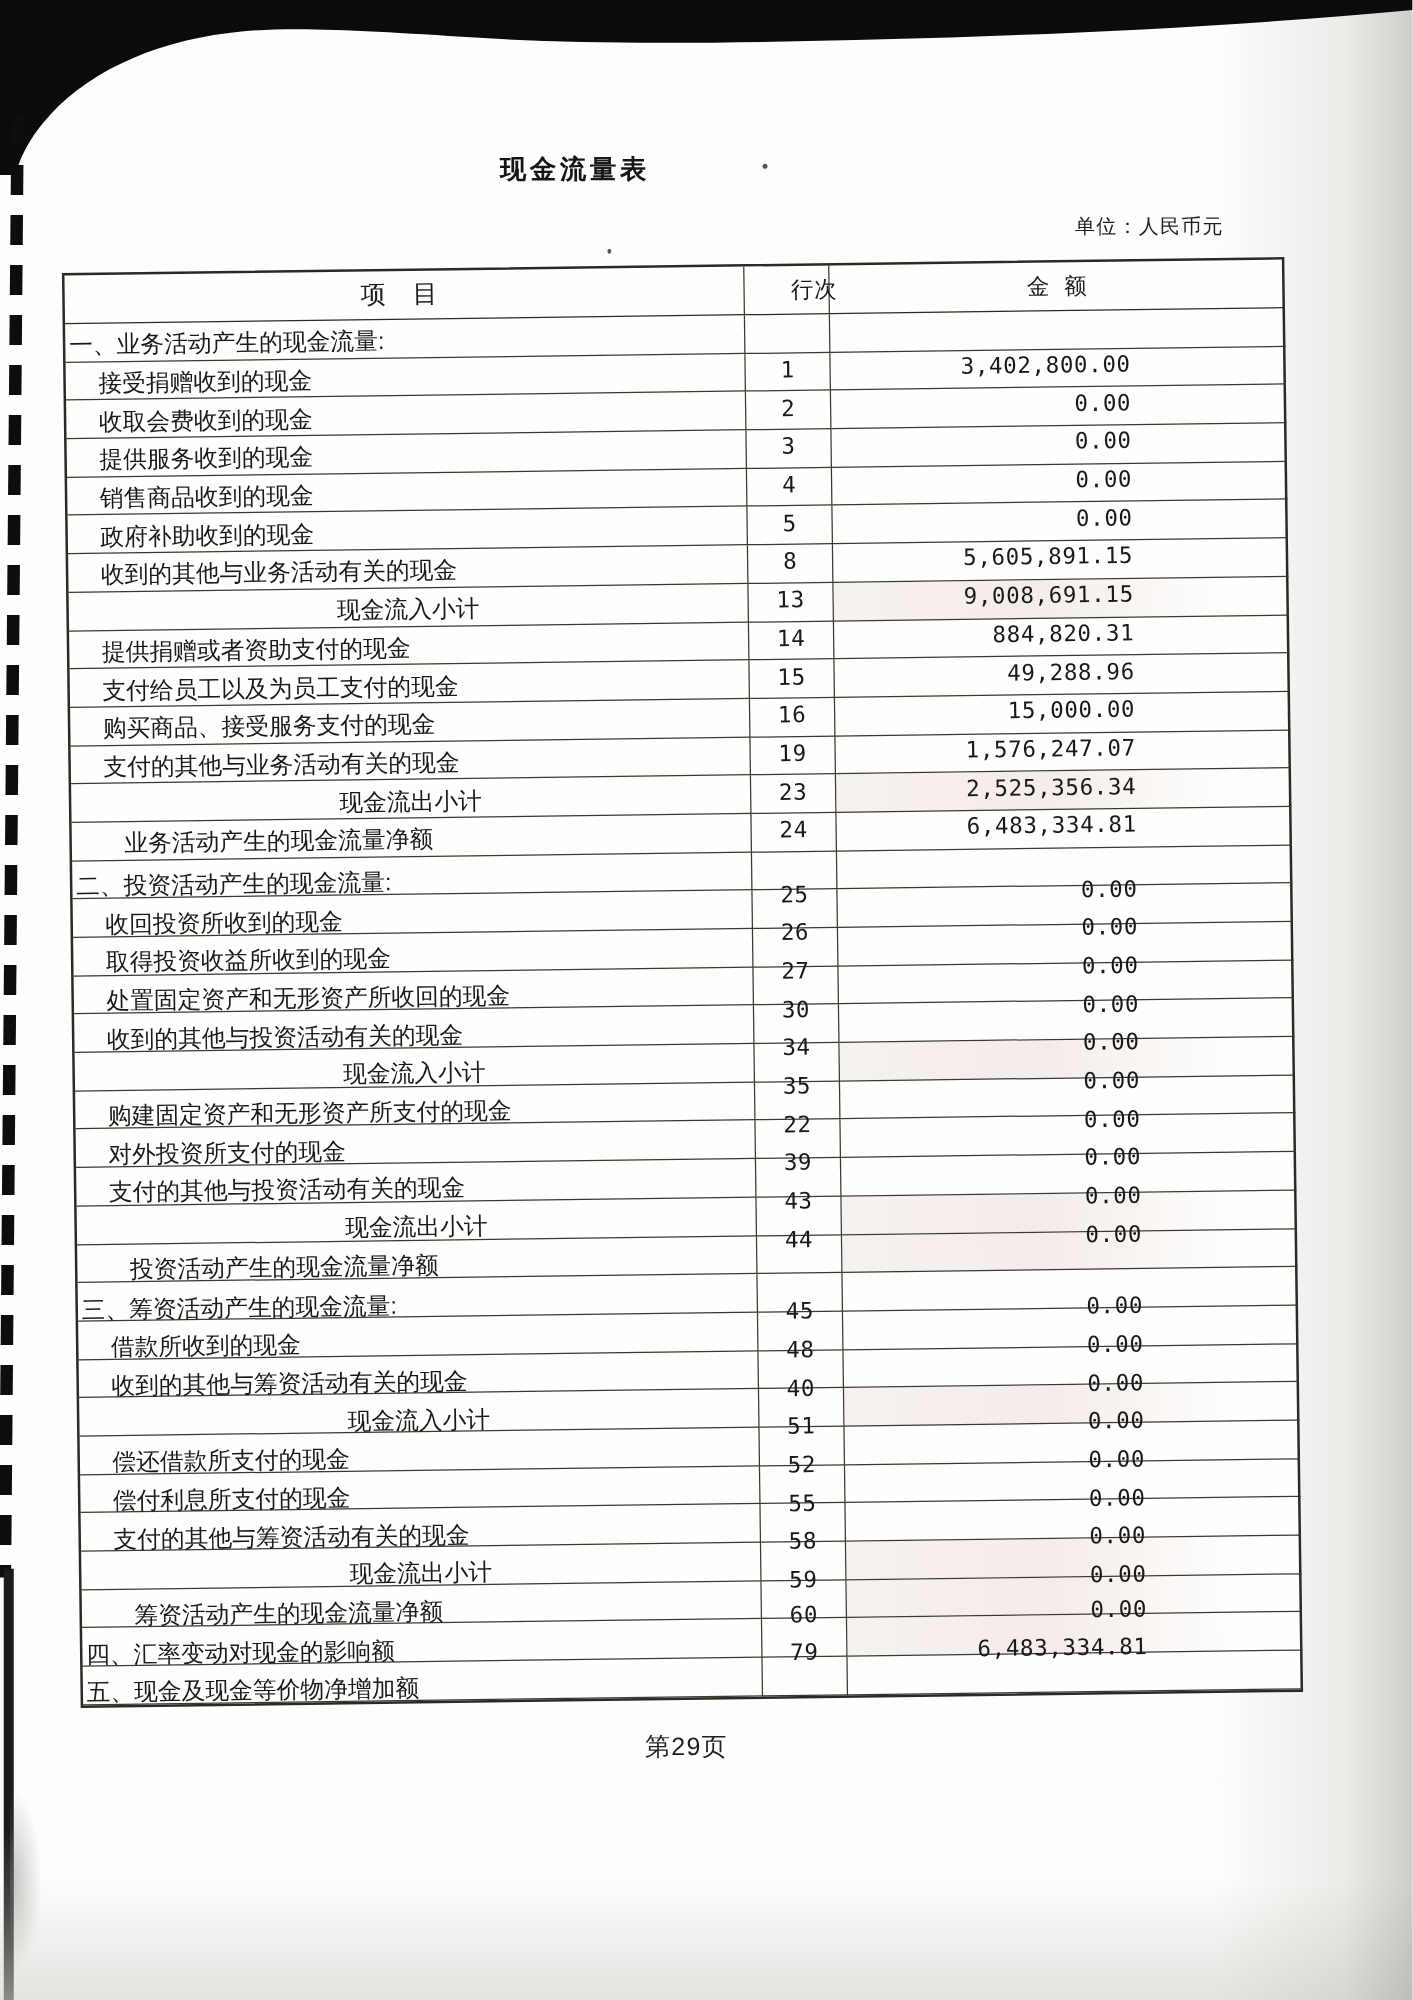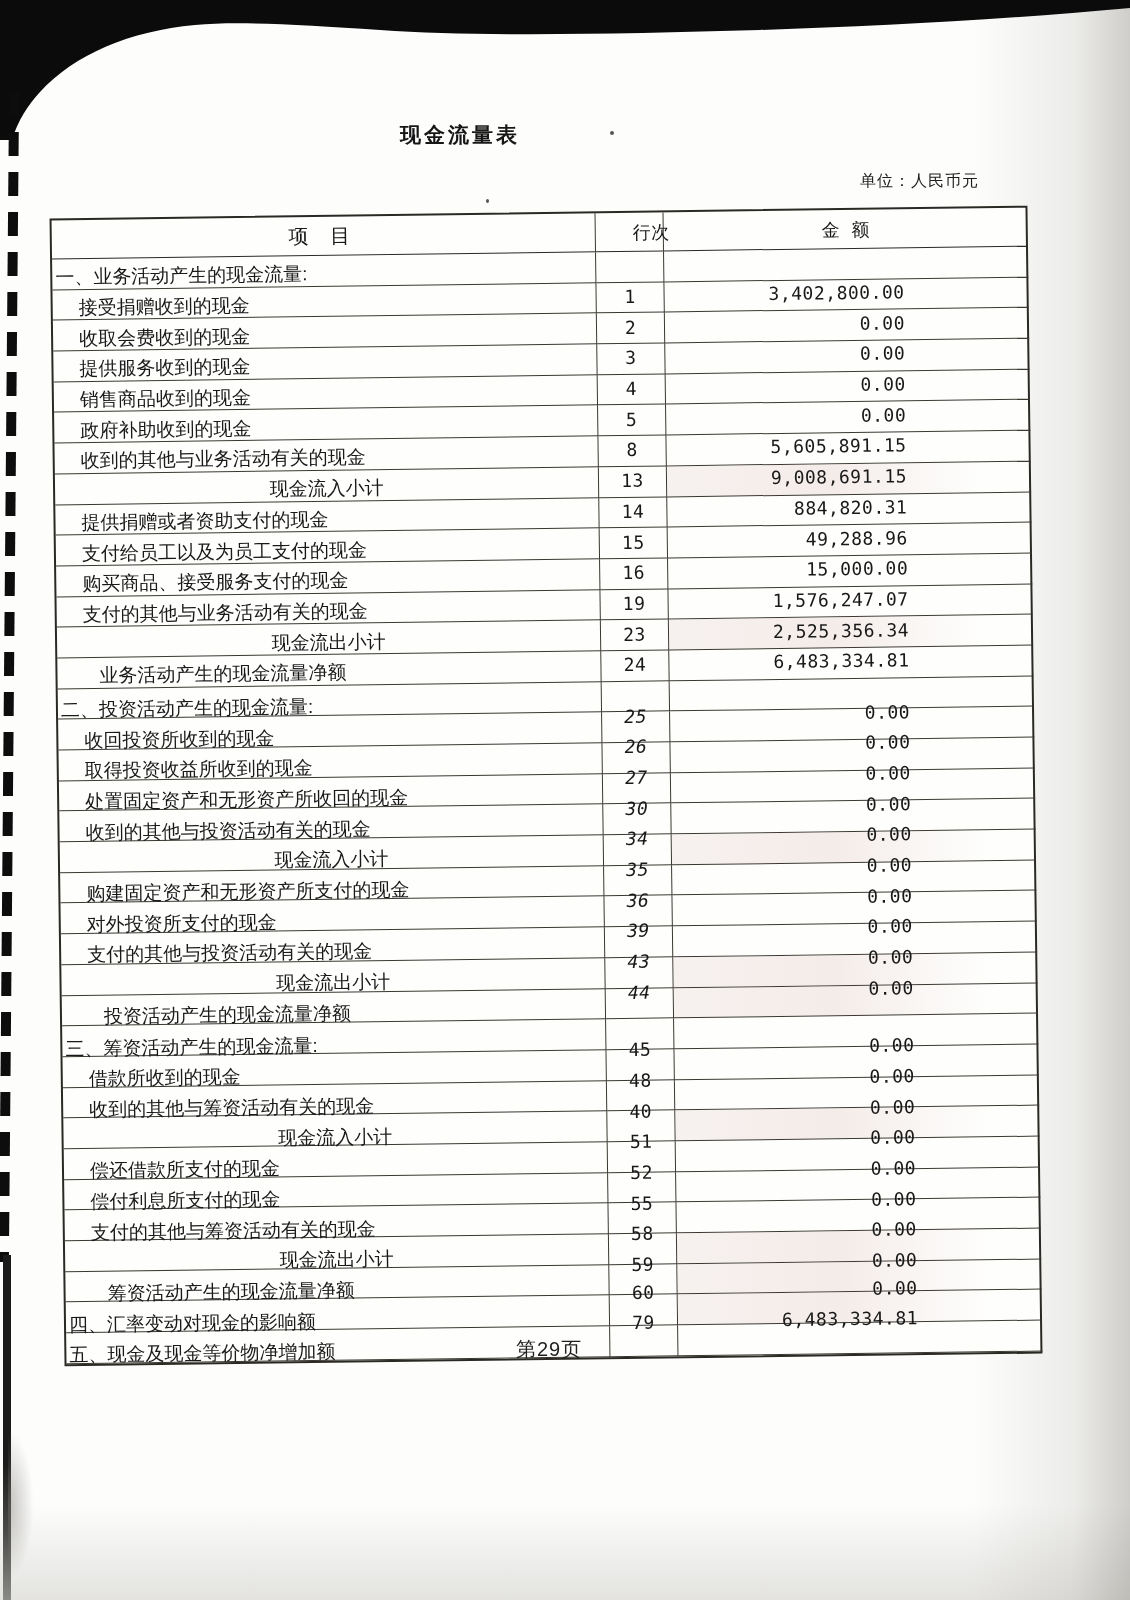--- a/index.html
+++ b/index.html
@@ -33,21 +33,21 @@
   .artifact-dot{position:absolute;background:#555;border-radius:50%;}
   .doc-title{
     position:absolute;left:400px;top:121px;
     font-size:21px;font-weight:700;letter-spacing:3px;color:#161616;
   }
   .unit-note{
     position:absolute;left:860px;top:171px;
     font-size:16px;letter-spacing:1px;color:#1c1c1c;
   }
   .footer{
-    position:absolute;left:516px;top:1336px;
+    position:absolute;left:516px;top:1384px;
     font-size:20px;letter-spacing:1px;color:#1f1f1f;
   }
   .table-wrap{
     position:absolute;left:57px;top:212px;width:978px;
     transform:rotate(-0.75deg);transform-origin:50% 50%;
   }
   .grid{
     display:grid;
     grid-template-columns:544px 68px 364px;
     grid-template-rows:39px;
@@ -78,21 +78,21 @@
   }
   .k-section{padding-left:3px;}
   .k-detail{padding-left:26px;}
   .k-net{padding-left:42px;}
   .k-subtotal{width:100%;text-align:center;}
   
   .c-label.g0 .tx{transform:translateY(3px);}
   .c-line.g0 .tx{transform:translateY(-1px);}
   .c-amt.g0 .tx{transform:translateY(-2px);}
   .c-label.g1 .tx{transform:translateY(6px);}
-  .c-line.g1 .tx{transform:translateY(-11px);font-style:italic;}
+  .c-line.g1 .tx{transform:translateY(-11px);}
   .c-amt.g1 .tx{transform:translateY(-12px);}
   .c-label.g2 .tx{transform:translateY(7px);}
   .c-line.g2 .tx{transform:translateY(-15px);text-align:right;}
   .c-amt.g2 .tx{transform:translateY(-16px);}
   .c-label.g3 .tx{transform:translateY(7px);}
   .c-line.g3 .tx{transform:translateY(-18px);text-align:right;}
   .c-amt.g3 .tx{transform:translateY(-19px);}
 </style>
 </head>
 <body>
@@ -311,21 +311,21 @@
         <div class="cell c-line g1">
           <span class="tx">35</span>
         </div>
         <div class="cell c-amt g1">
           <span class="tx">0.00</span>
         </div>
         <div class="cell c-label g1">
           <span class="tx k-detail">对外投资所支付的现金</span>
         </div>
         <div class="cell c-line g1">
-          <span class="tx">36</span>
+          <span class="tx">22</span>
         </div>
         <div class="cell c-amt g1">
           <span class="tx">0.00</span>
         </div>
         <div class="cell c-label g1">
           <span class="tx k-detail">支付的其他与投资活动有关的现金</span>
         </div>
         <div class="cell c-line g1">
           <span class="tx">39</span>
         </div>

